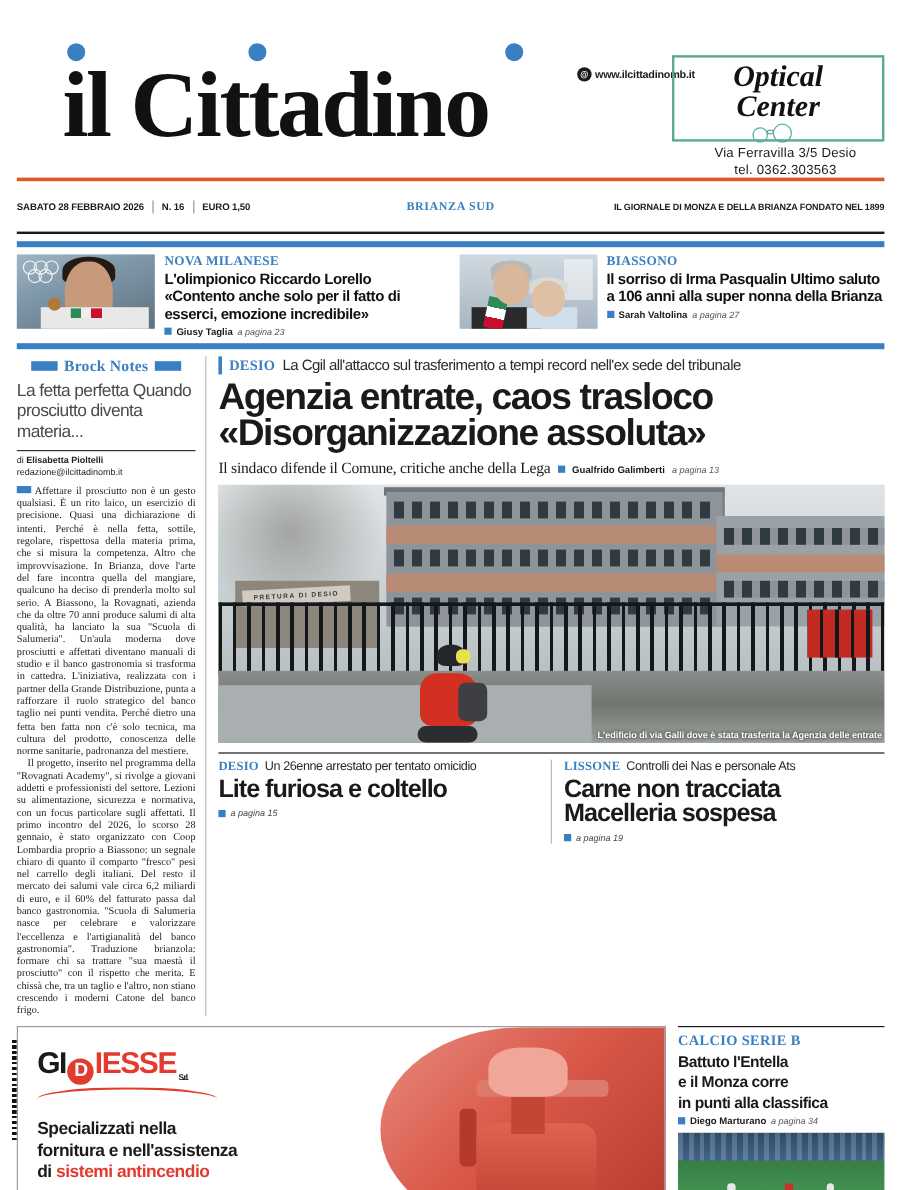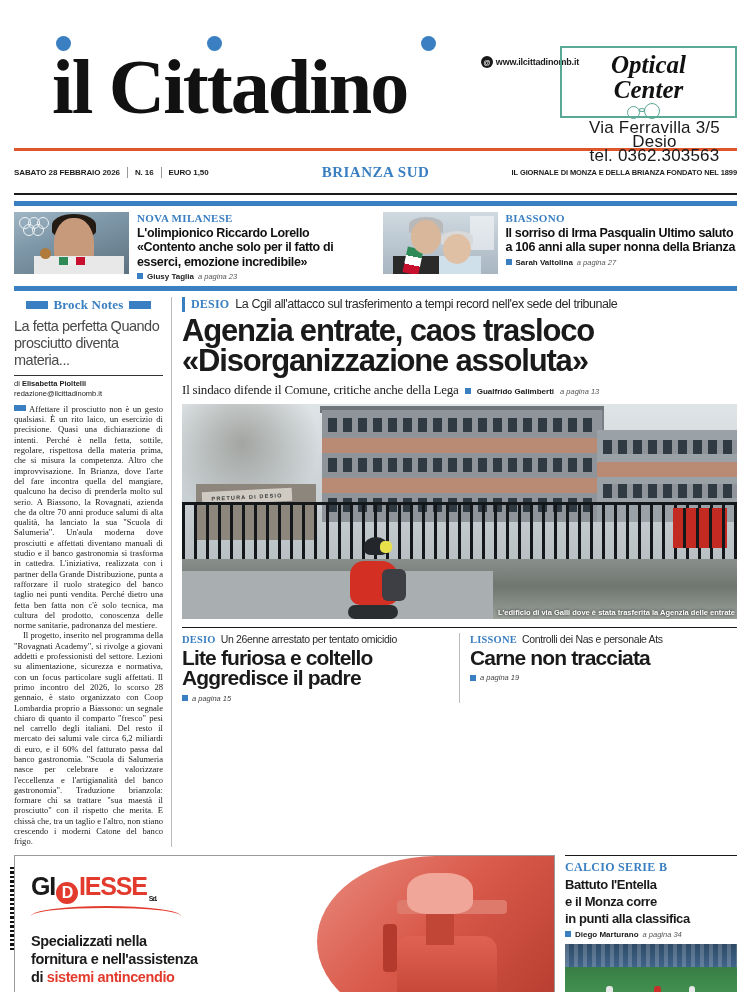--- a/index.html
+++ b/index.html
@@ -54,36 +54,36 @@
     font-size:25px; line-height:25px; color:#111;
   }
   .glasses { margin:3px auto 2px; width:46px; height:14px; position:relative; }
   .glasses span { position:absolute; border:1.6px solid #5aa896; border-radius:50%; }
   .g1 { width:13px; height:13px; left:1px; top:1px; }
   .g2 { width:16px; height:16px; left:18px; top:-2px; }
   .g-bridge { position:absolute; left:13px; top:3px; width:6px; height:4px;
               border-top:1.6px solid #5aa896; border-radius:50%; }
   .optical-addr {
     font-family:"Liberation Sans", sans-serif;
-    font-size:17px; line-height:14px; color:#1a1a1a; letter-spacing:0.2px;margin-left:12px;
+    font-size:11px; line-height:14px; color:#1a1a1a; letter-spacing:0.2px;margin-left:12px;
   }
 
   
   .rule-orange { height:3px; background:#e0562b; margin:0 14px; }
   .date-strip {
     margin:0 14px; height:42px;
     display:flex; align-items:center;
     position:relative;
   }
   .date-left { display:flex; align-items:center; gap:7px; font-size:8px; color:#1a1a1a; font-weight:600; letter-spacing:-0.1px;}
   .vsep { width:1px; height:11px; background:#999; }
   .brianza {
     position:absolute; left:0; right:0; text-align:center;
     font-family:"Liberation Serif", serif;
-    font-weight:700; font-size:15px; color:#3a7fc1; letter-spacing:0.5px;
+    font-weight:700; font-size:10px; color:#3a7fc1; letter-spacing:0.5px;
   }
   .date-right { position:absolute; right:0; font-size:7.5px; color:#1a1a1a; font-weight:600; letter-spacing:-0.1px; }
   .rule-black { height:2px; background:#1a1a1a; margin:0 14px; }
   .rule-blue { height:5px; background:#3a7fc1; margin:6px 14px 0; }
 
   
   .teasers { display:flex; margin:6px 14px 0; gap:0; }
   .teaser { display:flex; gap:8px; flex:1; }
   .teaser.second { margin-left:14px; }
   .teaser-photo { width:115px; height:62px; position:relative; overflow:hidden; flex:0 0 115px;}
@@ -467,33 +467,33 @@
         <div class="caption">L'edificio di via Galli dove è stata trasferita la Agenzia delle entrate</div>
       </div>
 
       <div class="subs">
         <div class="sub left">
           <div class="sub-kicker-row">
             <span class="sub-kicker">DESIO</span>
             <span class="sub-summary">Un 26enne arrestato per tentato omicidio</span>
           </div>
           <div class="sub-title">Lite furiosa e coltello</div>
-          <div class="sub-title" style="margin-top:-2px">Aggredisce il padre</div>
           <div class="sub-page">
             <span class="bsq"></span>
             <span>a pagina 15</span>
           </div>
         </div>
 
         <div class="sub right">
           <div class="sub-kicker-row">
             <span class="sub-kicker">LISSONE</span>
             <span class="sub-summary">Controlli dei Nas e personale Ats</span>
           </div>
           <div class="sub-title">Carne non tracciata</div>
+          <div class="sub-title" style="margin-top:-2px">Macelleria sospesa</div>
           <div class="sub-page">
             <span class="bsq"></span>
             <span>a pagina 19</span>
           </div>
         </div>
       </div>
 
     </div>
   </div>
 

